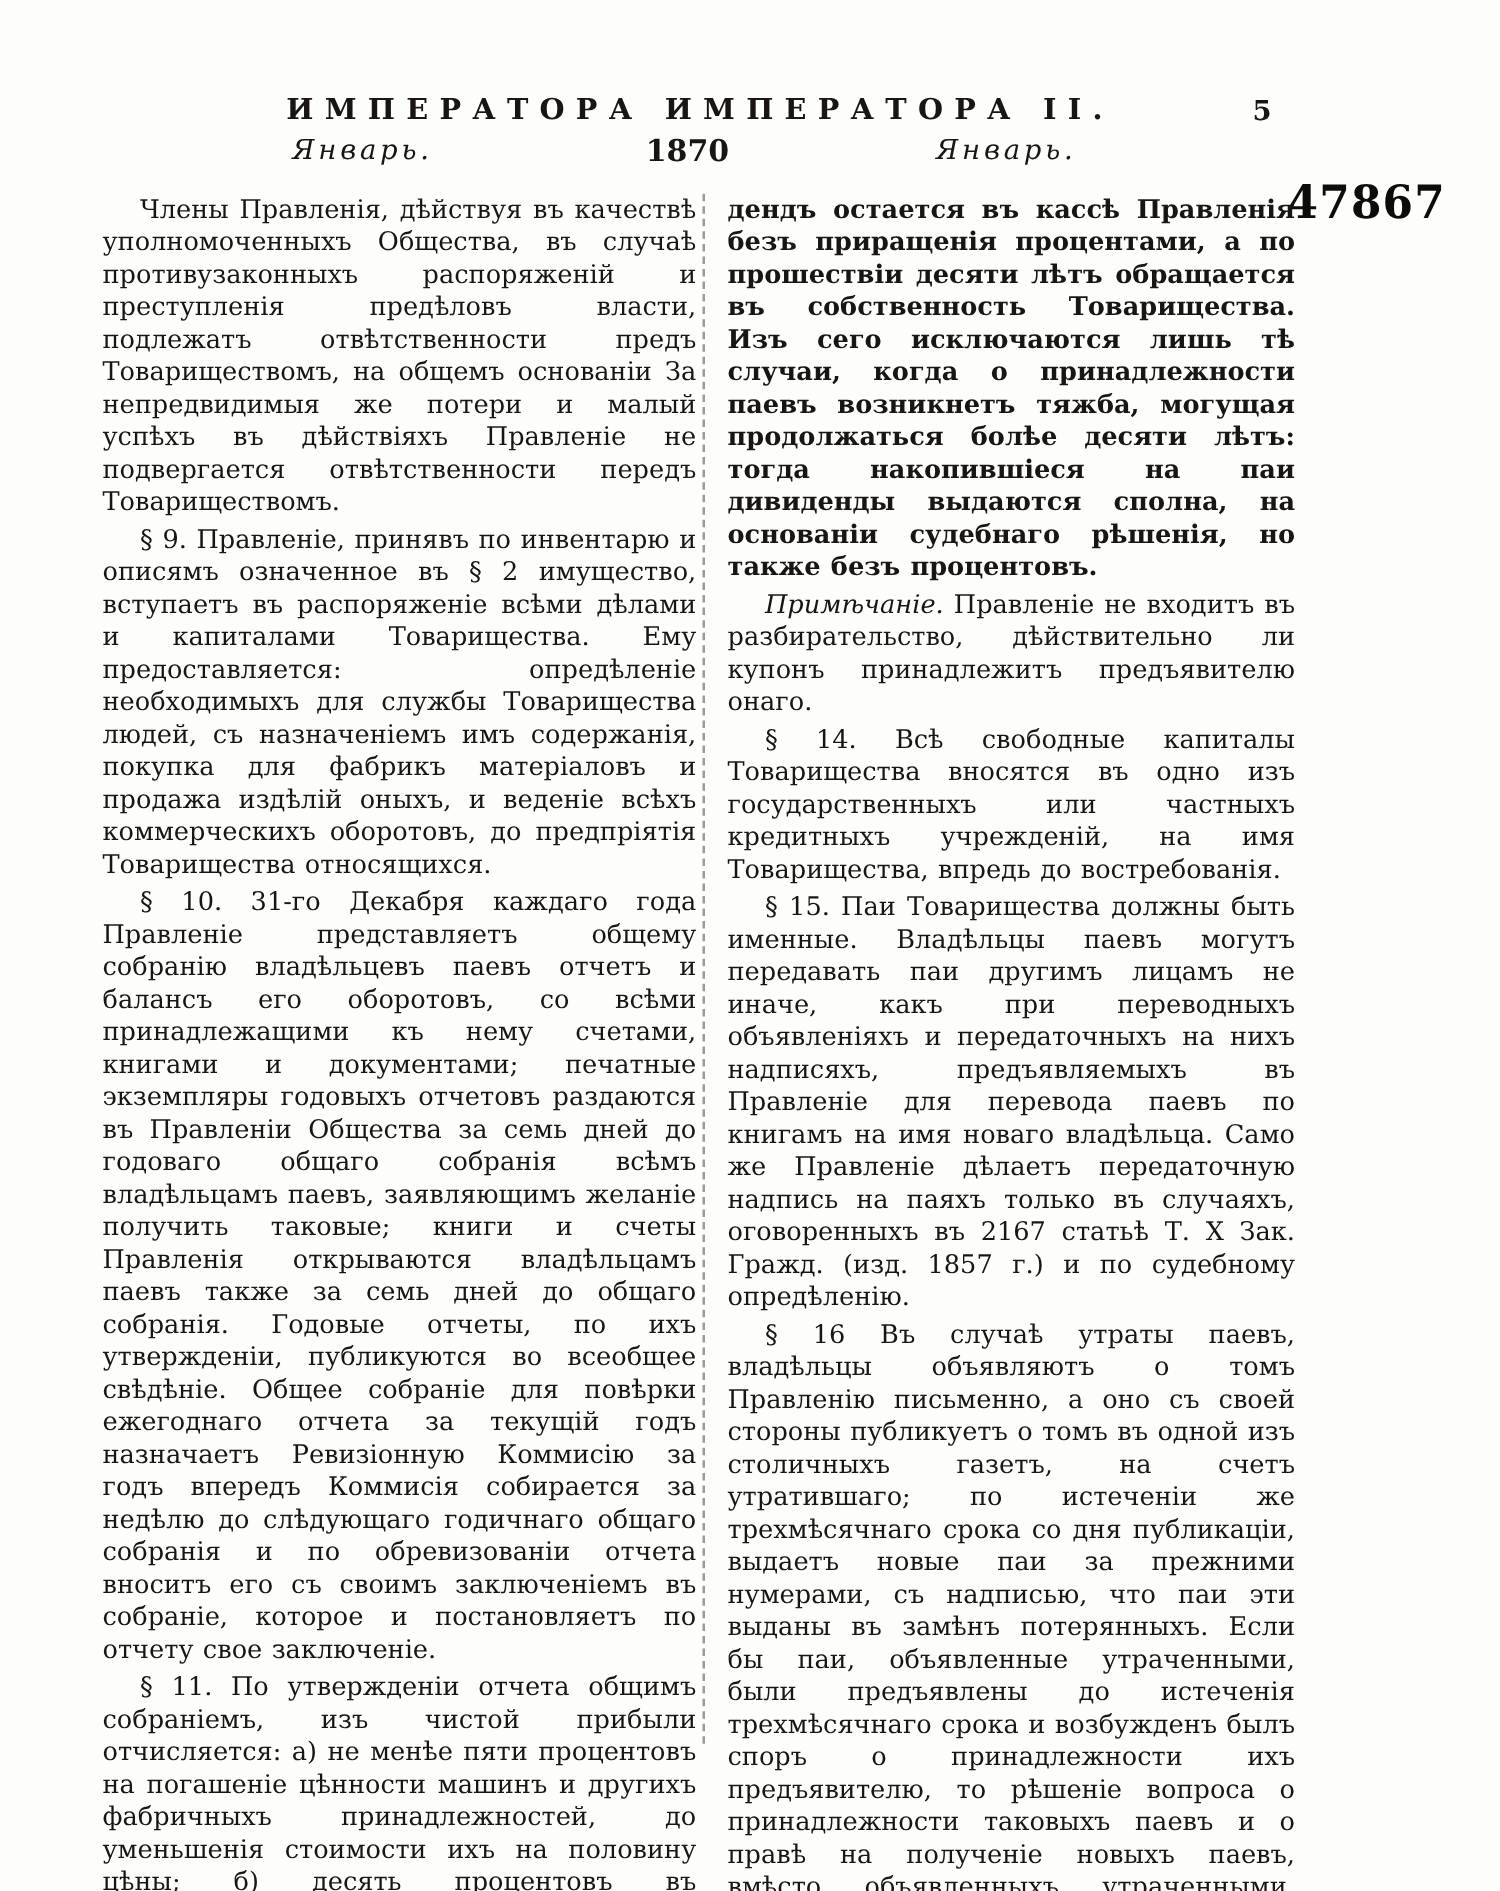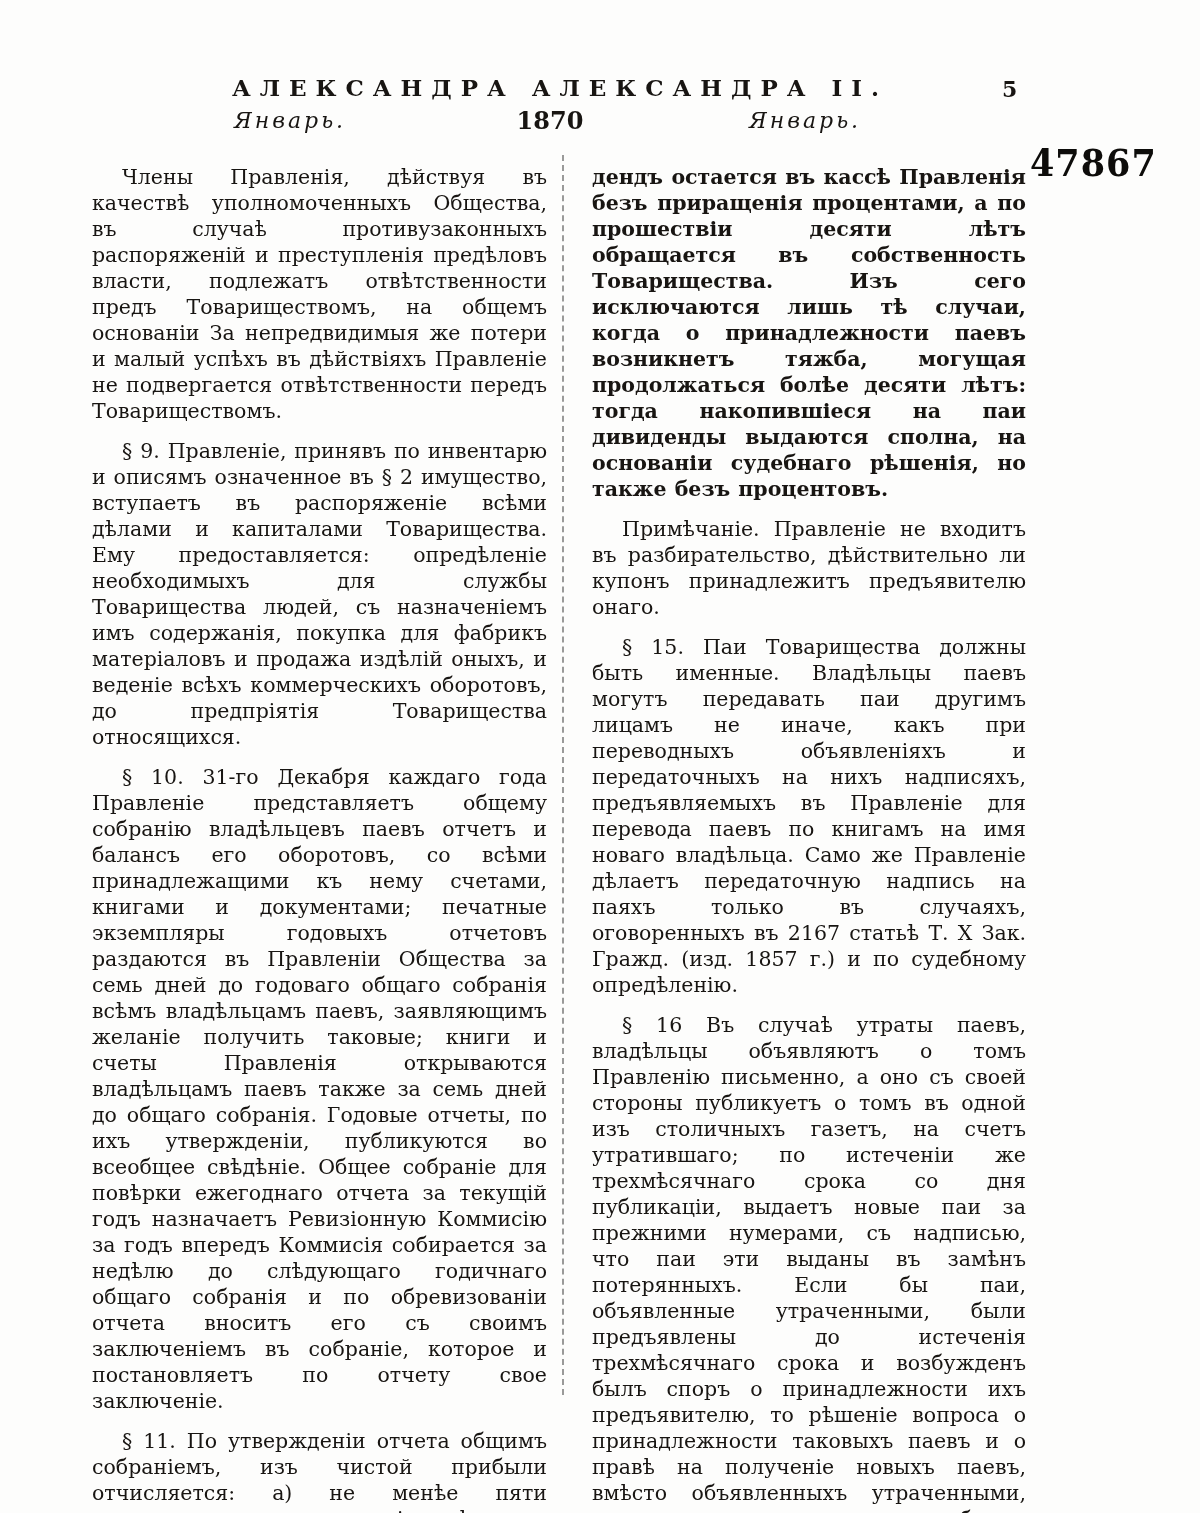--- a/index.html
+++ b/index.html
@@ -68,46 +68,46 @@
     position: absolute;
     top: 150px;
     text-align: justify;
     font-size: 20.5px;
     line-height: 26px;
     word-spacing: 1px;
   }
   .column-left  { left: 78px;  width: 483px; }
   .column-right { left: 578px; width: 462px; }
   .column p {
-    margin: 14px;
+    margin: 4px;
     text-indent: 30px;
   }
   .column p.no-indent { text-indent: 0; font-weight: bold; }
   .column p.subheading {
     text-indent: 0;
     text-align: center;
     font-style: italic;
   }
-  .note-label { }
+  .note-label { font-style: italic; }
   .divider {
     position: absolute;
     top: 155px;
     left: 562px;
     height: 1240px;
     width: 0;
     border-left: 2px dashed #4a4a4a;
     opacity: 0.55;
   }
 </style>
 </head>
 <body>
 
 <div class="page">
 
-  <div class="running-title">АЛЕКСАНДРА АЛЕКСАНДРА II.</div>
+  <div class="running-title">ИМПЕРАТОРА ИМПЕРАТОРА II.</div>
   <div class="page-number">5</div>
 
   <div class="month-left">Январь.</div>
   <div class="year">1870</div>
   <div class="month-right">Январь.</div>
 
   <div class="stamp">47867</div>
 
   <div class="divider"></div>
 
@@ -115,18 +115,19 @@
     <p>Члены Правленія, дѣйствуя въ качествѣ уполномоченныхъ Общества, въ случаѣ противузаконныхъ распоряженій и преступленія предѣловъ власти, подлежатъ отвѣтственности предъ Товариществомъ, на общемъ основаніи За непредвидимыя же потери и малый успѣхъ въ дѣйствіяхъ Правленіе не подвергается отвѣтственности передъ Товариществомъ.</p>
     <p>§ 9. Правленіе, принявъ по инвентарю и описямъ означенное въ § 2 имущество, вступаетъ въ распоряженіе всѣми дѣлами и капиталами Товарищества. Ему предоставляется: опредѣленіе необходимыхъ для службы Товарищества людей, съ назначеніемъ имъ содержанія, покупка для фабрикъ матеріаловъ и продажа издѣлій оныхъ, и веденіе всѣхъ коммерческихъ оборотовъ, до предпріятія Товарищества относящихся.</p>
     <p>§ 10. 31-го Декабря каждаго года Правленіе представляетъ общему собранію владѣльцевъ паевъ отчетъ и балансъ его оборотовъ, со всѣми принадлежащими къ нему счетами, книгами и документами; печатные экземпляры годовыхъ отчетовъ раздаются въ Правленіи Общества за семь дней до годоваго общаго собранія всѣмъ владѣльцамъ паевъ, заявляющимъ желаніе получить таковые; книги и счеты Правленія открываются владѣльцамъ паевъ также за семь дней до общаго собранія. Годовые отчеты, по ихъ утвержденіи, публикуются во всеобщее свѣдѣніе. Общее собраніе для повѣрки ежегоднаго отчета за текущій годъ назначаетъ Ревизіонную Коммисію за годъ впередъ Коммисія собирается за недѣлю до слѣдующаго годичнаго общаго собранія и по обревизованіи отчета вноситъ его съ своимъ заключеніемъ въ собраніе, которое и постановляетъ по отчету свое заключеніе.</p>
     <p>§ 11. По утвержденіи отчета общимъ собраніемъ, изъ чистой прибыли отчисляется: а) не менѣе пяти процентовъ на погашеніе цѣнности машинъ и другихъ фабричныхъ принадлежностей, до уменьшенія стоимости ихъ на половину цѣны; б) десять процентовъ въ вознагражденіе Директоровъ, для раздѣла между ними и в) остальная затѣмъ часть чистой прибыли поступаетъ въ дивидендъ на паи.</p>
 
   </div>
 
   <div class="column column-right">
     <p class="no-indent">дендъ остается въ кассѣ Правленія безъ приращенія процентами, а по прошествіи десяти лѣтъ обращается въ собственность Товарищества. Изъ сего исключаются лишь тѣ случаи, когда о принадлежности паевъ возникнетъ тяжба, могущая продолжаться болѣе десяти лѣтъ: тогда накопившіеся на паи дивиденды выдаются сполна, на основаніи судебнаго рѣшенія, но также безъ процентовъ.</p>
     <p><span class="note-label">Примѣчаніе.</span><span> Правленіе не входитъ въ разбирательство, дѣйствительно ли купонъ принадлежитъ предъявителю онаго.</span></p>
+    <p>§ 14. Всѣ свободные капиталы Товарищества вносятся въ одно изъ государственныхъ или частныхъ кредитныхъ учрежденій, на имя Товарищества, впредь до востребованія.</p>
     <p>§ 15. Паи Товарищества должны быть именные. Владѣльцы паевъ могутъ передавать паи другимъ лицамъ не иначе, какъ при переводныхъ объявленіяхъ и передаточныхъ на нихъ надписяхъ, предъявляемыхъ въ Правленіе для перевода паевъ по книгамъ на имя новаго владѣльца. Само же Правленіе дѣлаетъ передаточную надпись на паяхъ только въ случаяхъ, оговоренныхъ въ 2167 статьѣ Т. X Зак. Гражд. (изд. 1857 г.) и по судебному опредѣленію.</p>
     <p>§ 16 Въ случаѣ утраты паевъ, владѣльцы объявляютъ о томъ Правленію письменно, а оно съ своей стороны публикуетъ о томъ въ одной изъ столичныхъ газетъ, на счетъ утратившаго; по истеченіи же трехмѣсячнаго срока со дня публикаціи, выдаетъ новые паи за прежними нумерами, съ надписью, что паи эти выданы въ замѣнъ потерянныхъ. Если бы паи, объявленные утраченными, были предъявлены до истеченія трехмѣсячнаго срока и возбужденъ былъ споръ о принадлежности ихъ предъявителю, то рѣшеніе вопроса о принадлежности таковыхъ паевъ и о правѣ на полученіе новыхъ паевъ, вмѣсто объявленныхъ утраченными, подлежитъ судебному разбирательству.</p>
 
   </div>
 
 </div>
 
 </body></html>

